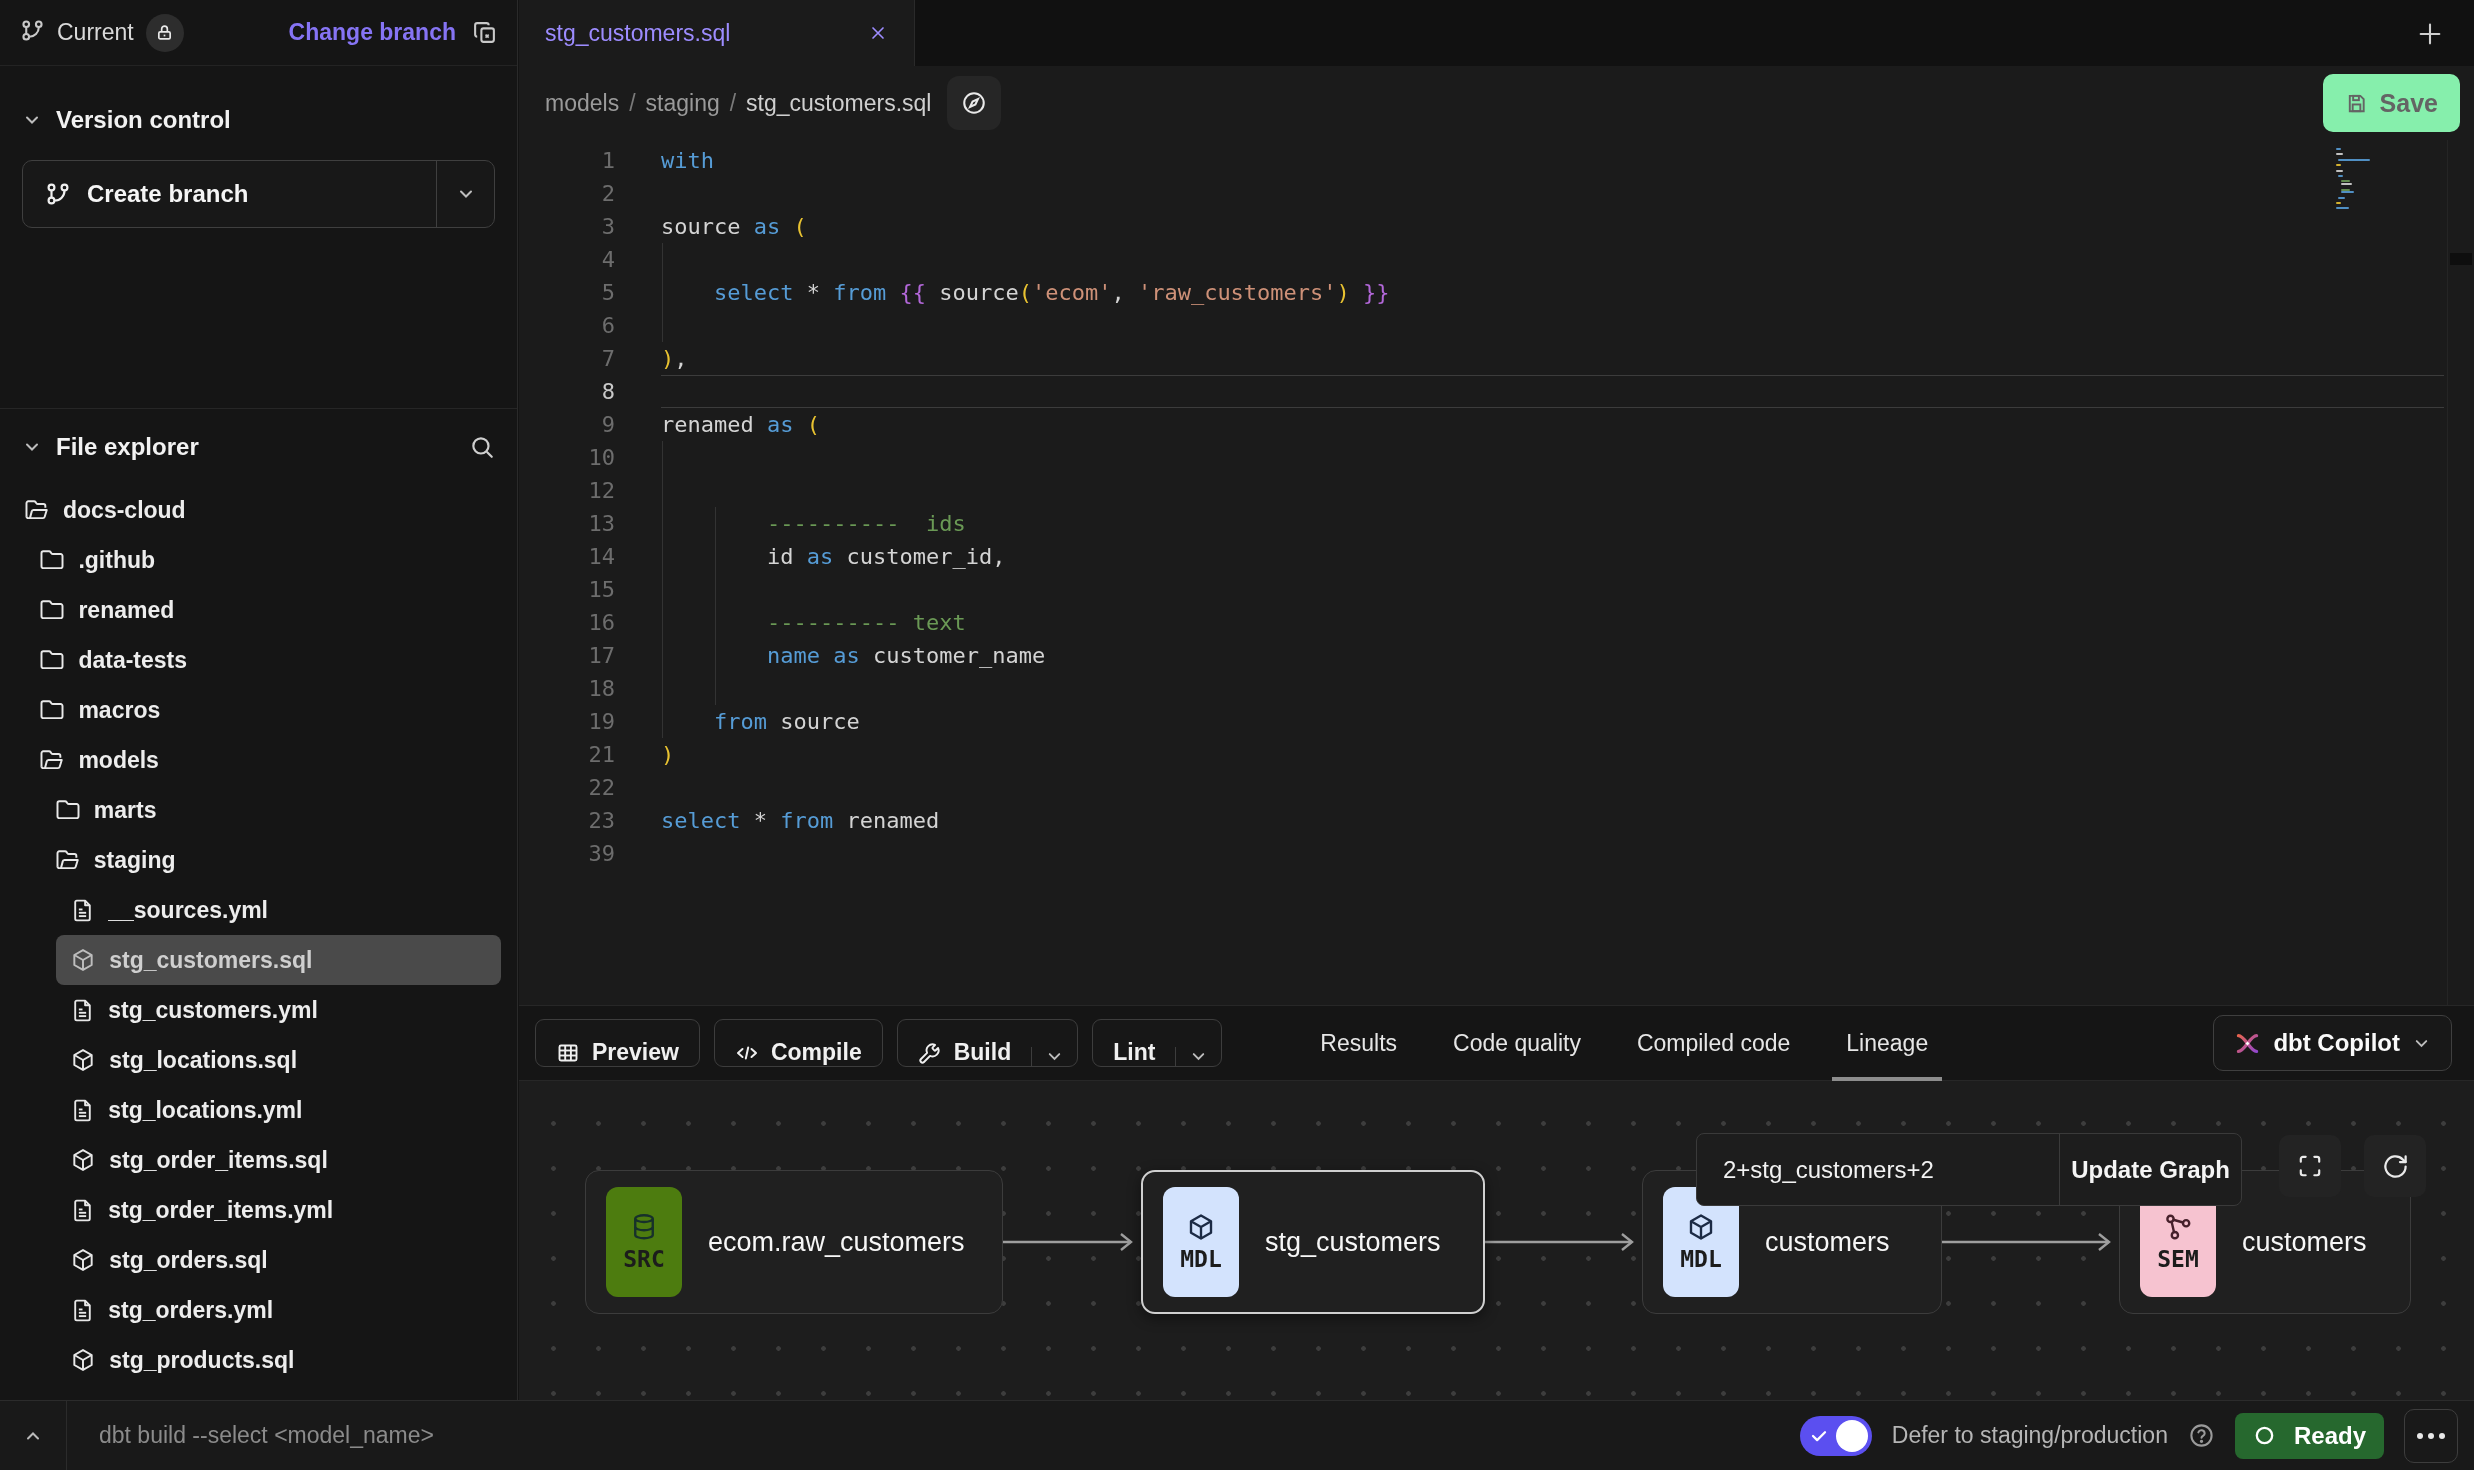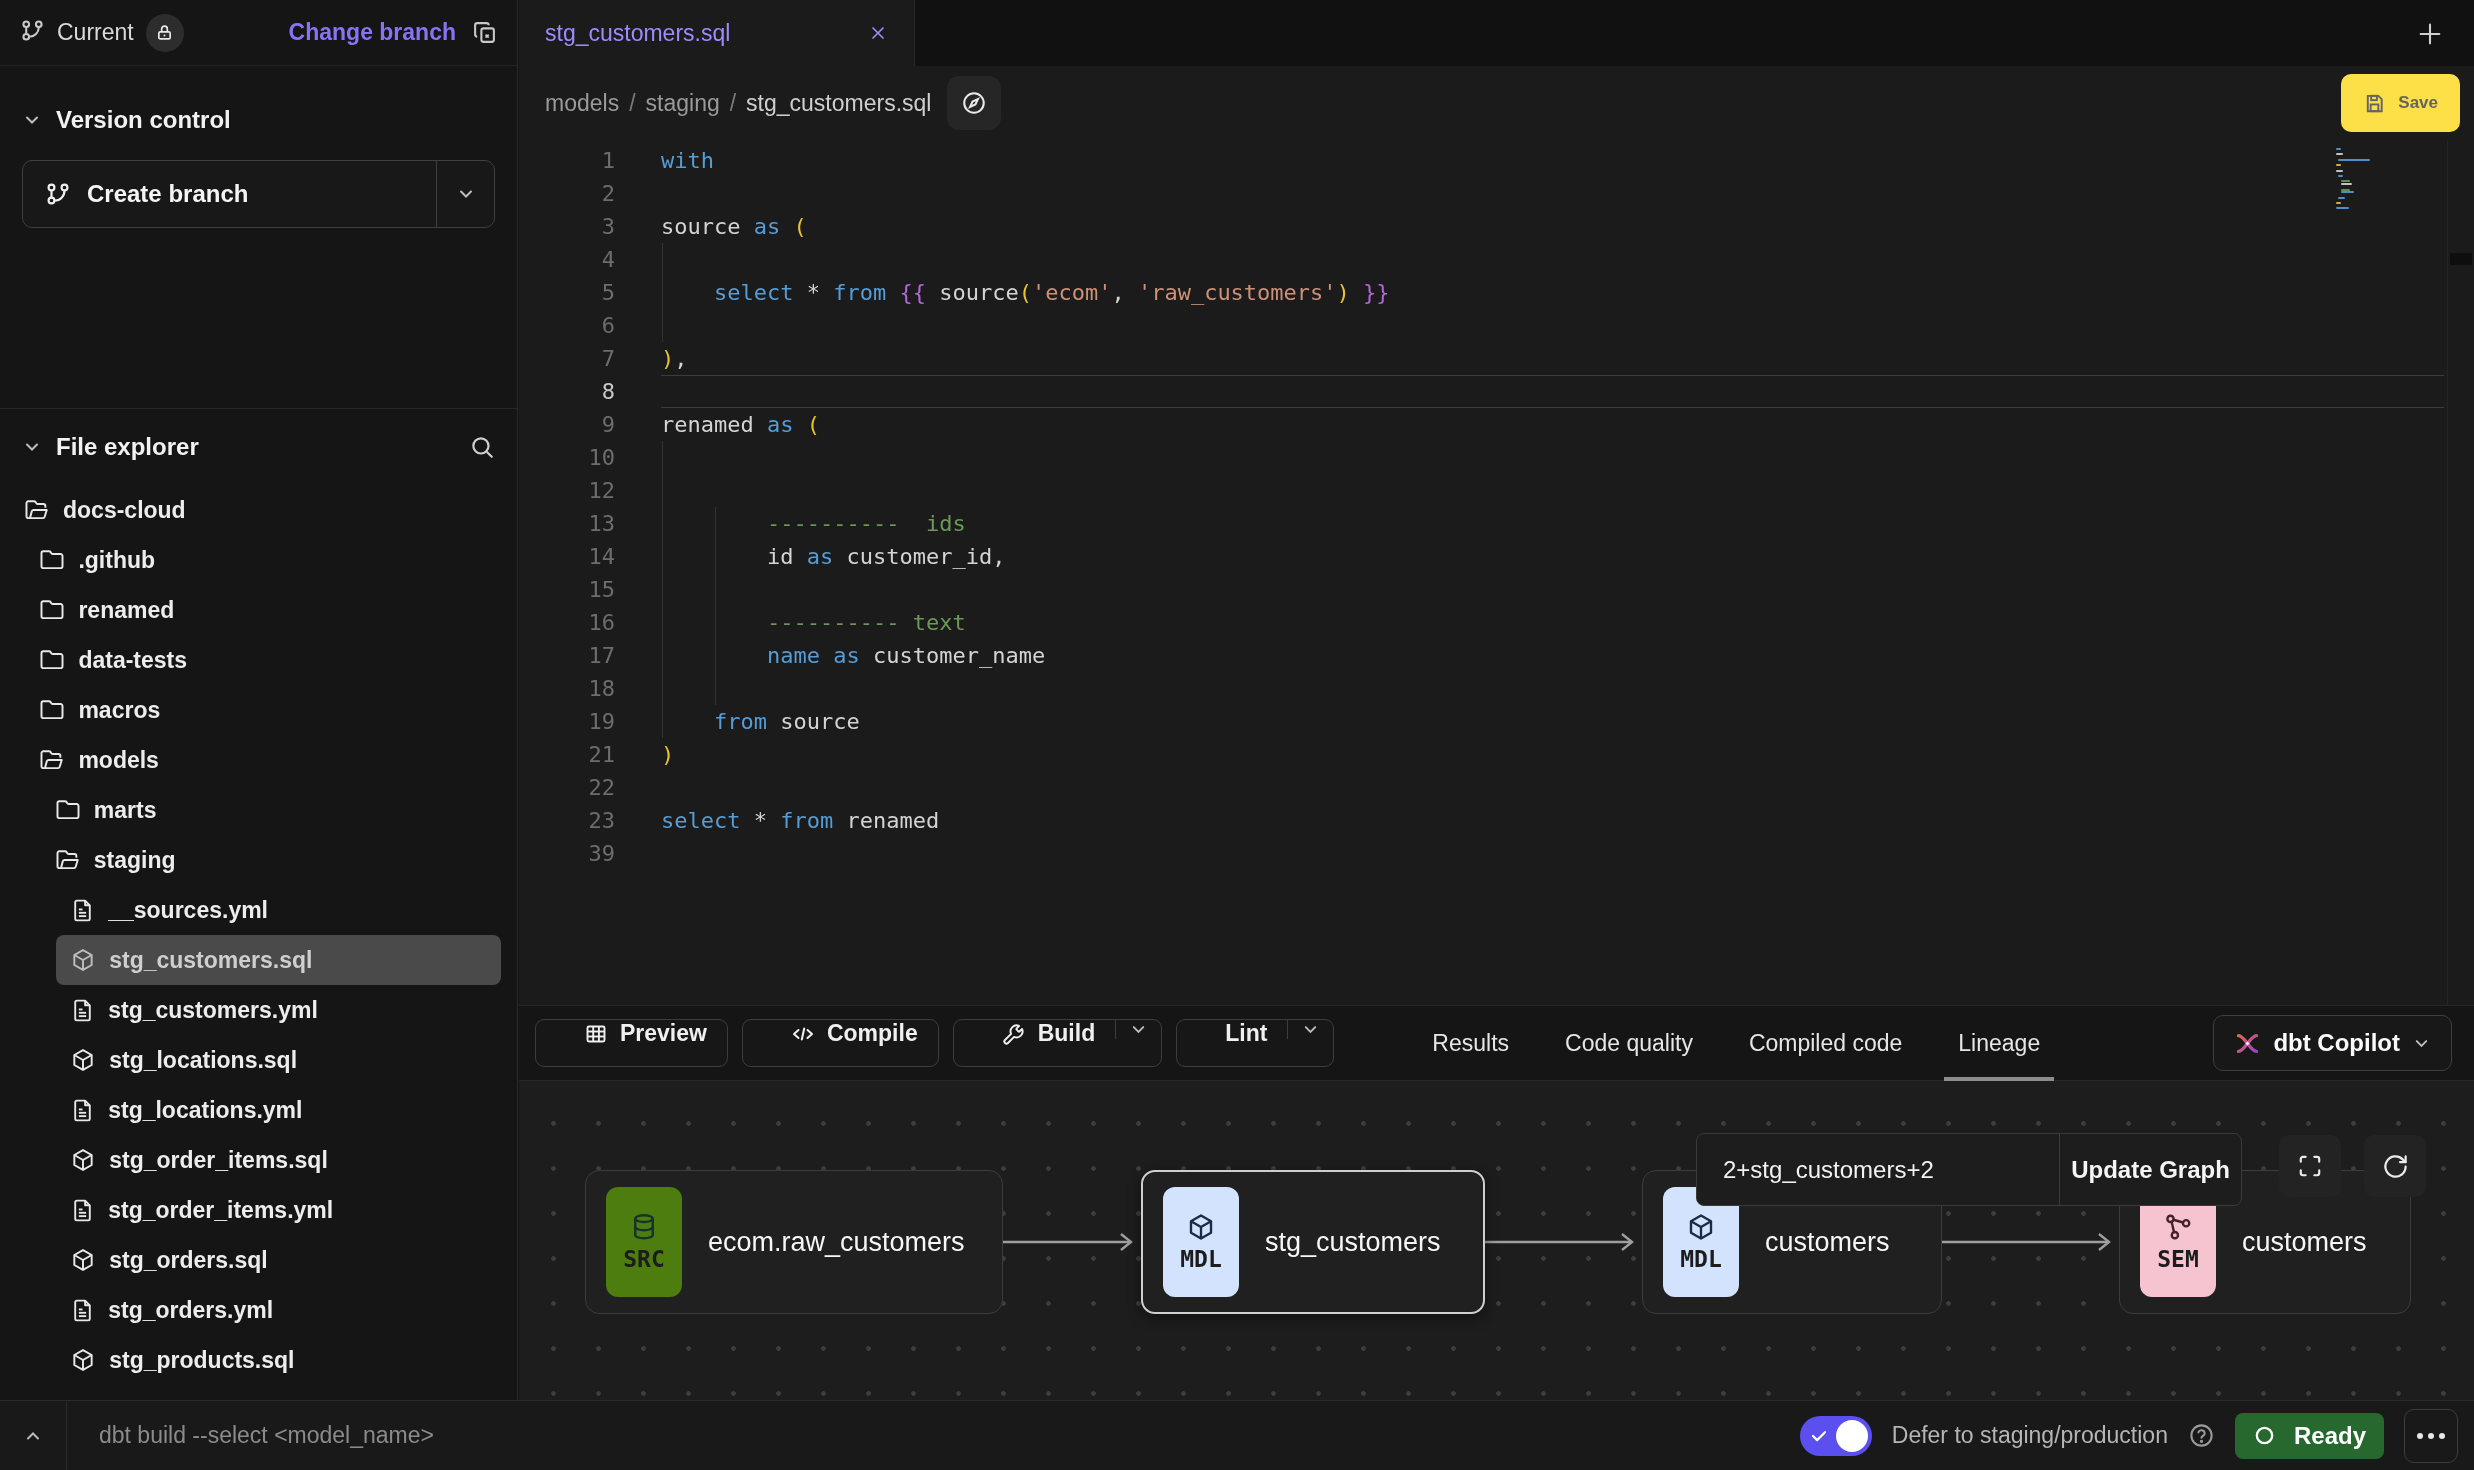--- a/index.html
+++ b/index.html
@@ -34,37 +34,37 @@
   .tab-active { width:396px; background:#1b1b1b; border-right:1px solid #2a2a2a; display:flex; align-items:center; padding:0 26px; }
   .tab-active .tab-title { color:#9d8cff; font-size:23px; }
   .tab-close { margin-left:auto; display:flex; cursor:pointer; }
   .newtab-btn { position:absolute; right:24px; top:14px; width:40px; height:40px; display:flex; align-items:center; justify-content:center; cursor:pointer; }
 
   #crumbbar { position:absolute; left:519px; top:66px; right:0; height:74px; background:#1b1b1b; display:flex; align-items:center; padding-left:26px; }
   .crumbs { font-size:23px; color:#9a9a9a; display:flex; gap:10px; align-items:center; }
   .crumbs .last { color:#cfcfcf; }
   .crumb-sep { color:#7a7a7a; }
   .compass-btn { width:54px; height:54px; border-radius:12px; background:#262626; display:flex; align-items:center; justify-content:center; margin-left:16px; cursor:pointer; }
-  .save-btn { margin-left:auto; margin-right:14px; height:58px; padding:0 22px; background:#fde047; border-radius:10px; display:flex; align-items:center; gap:12px; color:#646464; font-size:17px; font-weight:600; }
+  .save-btn { margin-left:auto; margin-right:14px; height:58px; padding:0 22px; background:#86efac; border-radius:10px; display:flex; align-items:center; gap:12px; color:#646464; font-size:25px; font-weight:600; }
 
   
   #editor { position:absolute; left:519px; top:140px; right:0; height:865px; background:#1b1b1b; font-family:"DejaVu Sans Mono", monospace; font-size:22px; line-height:33px; padding-top:4px; }
   .code-row { display:flex; height:33px; white-space:pre; }
   .code-row .gut { flex:none; width:126px; text-align:right; padding-right:30px; color:#6d6d6d; }
   .code-row.active .gut { color:#c8c8c8; }
   .code-row .code { flex:1; margin-left:16px; margin-right:30px; }
   .code-row.active .code { box-shadow: inset 0 1px 0 #3c3c3c, inset 0 -1px 0 #3c3c3c; }
   .indent-guide { position:absolute; width:1px; background:#333333; }
   #minimap { position:absolute; right:34px; top:8px; width:104px; height:70px; }
   .ed-scroll-border { position:absolute; right:26px; top:0; bottom:0; width:1px; background:#252525; }
   .ed-scroll-thumb { position:absolute; right:2px; top:113px; width:22px; height:12px; background:#0e0e0e; }
 
   
   #toolbar { position:absolute; left:519px; top:1005px; right:0; height:76px; background:#151515; border-top:1px solid #272727; border-bottom:1px solid #272727; display:flex; align-items:center; padding-left:16px; }
-  .tb-btn { height:48px; border:1px solid #3d3d3d; border-radius:9px; display:flex; align-items:flex-start; color:#f0f0f0; font-size:23px; font-weight:600; margin-right:14px; cursor:pointer; background:#171717;padding-left:28px; }
+  .tb-btn { height:48px; border:1px solid #3d3d3d; border-radius:9px; display:flex; align-items:flex-end; color:#f0f0f0; font-size:23px; font-weight:600; margin-right:14px; cursor:pointer; background:#171717; }
   .tb-main { display:flex; align-items:center; gap:12px; padding:0 20px; }
   .tb-chev { width:46px; display:flex; align-items:center; justify-content:center; border-left:1px solid #3d3d3d; }
   .tb-tabs { display:flex; height:100%; margin-left:56px; }
   .tb-tab { position:relative; display:flex; align-items:center; padding:0 28px; color:#e6e6e6; font-size:23px; cursor:pointer; }
   .tb-tab.active::after { content:""; position:absolute; left:14px; right:14px; bottom:-1px; height:4px; background:#8d8d8d; }
   .copilot-btn { margin-left:auto; margin-right:22px; height:56px; border:1px solid #3f3f3f; border-radius:10px; display:flex; align-items:center; gap:12px; padding:0 20px; color:#fafafa; font-size:24px; font-weight:700; cursor:pointer; background:#181818; }
 
   
   #lineage { position:absolute; left:519px; top:1081px; right:0; height:319px; background:#1d1d1d;
     background-image:radial-gradient(circle, #3d3d3d 2px, transparent 2.6px); background-size:45px 45px; background-position:12px 20px; }

